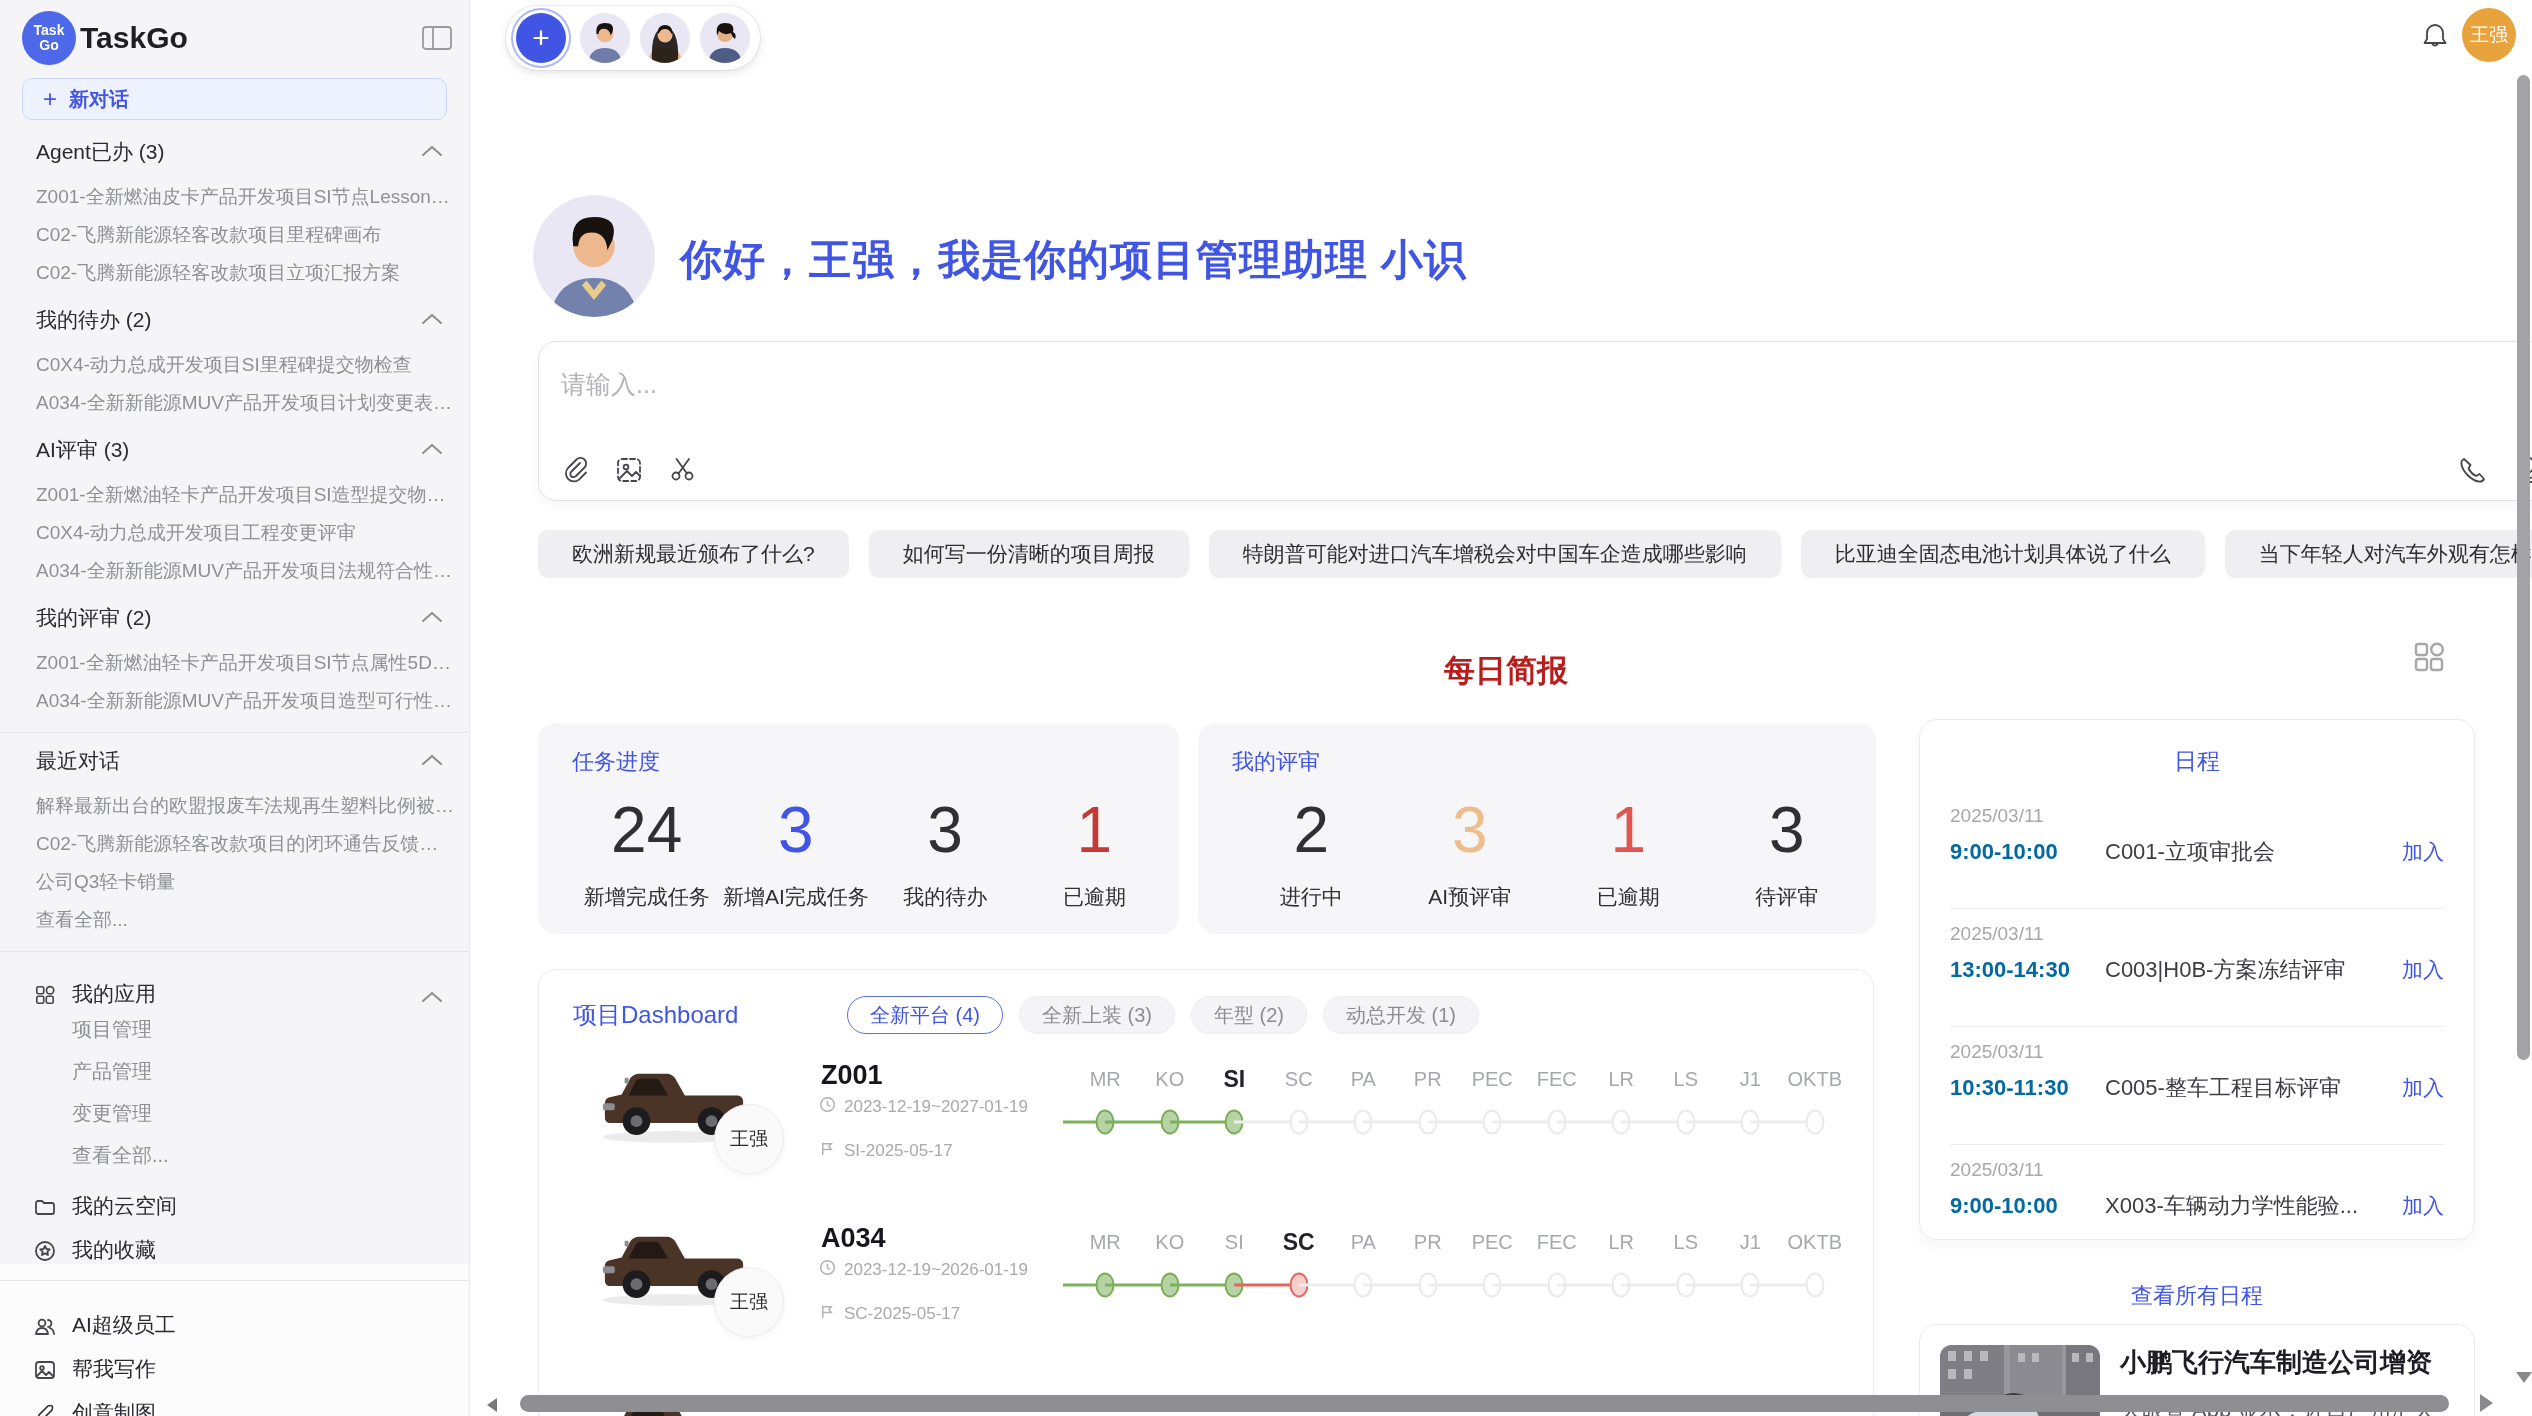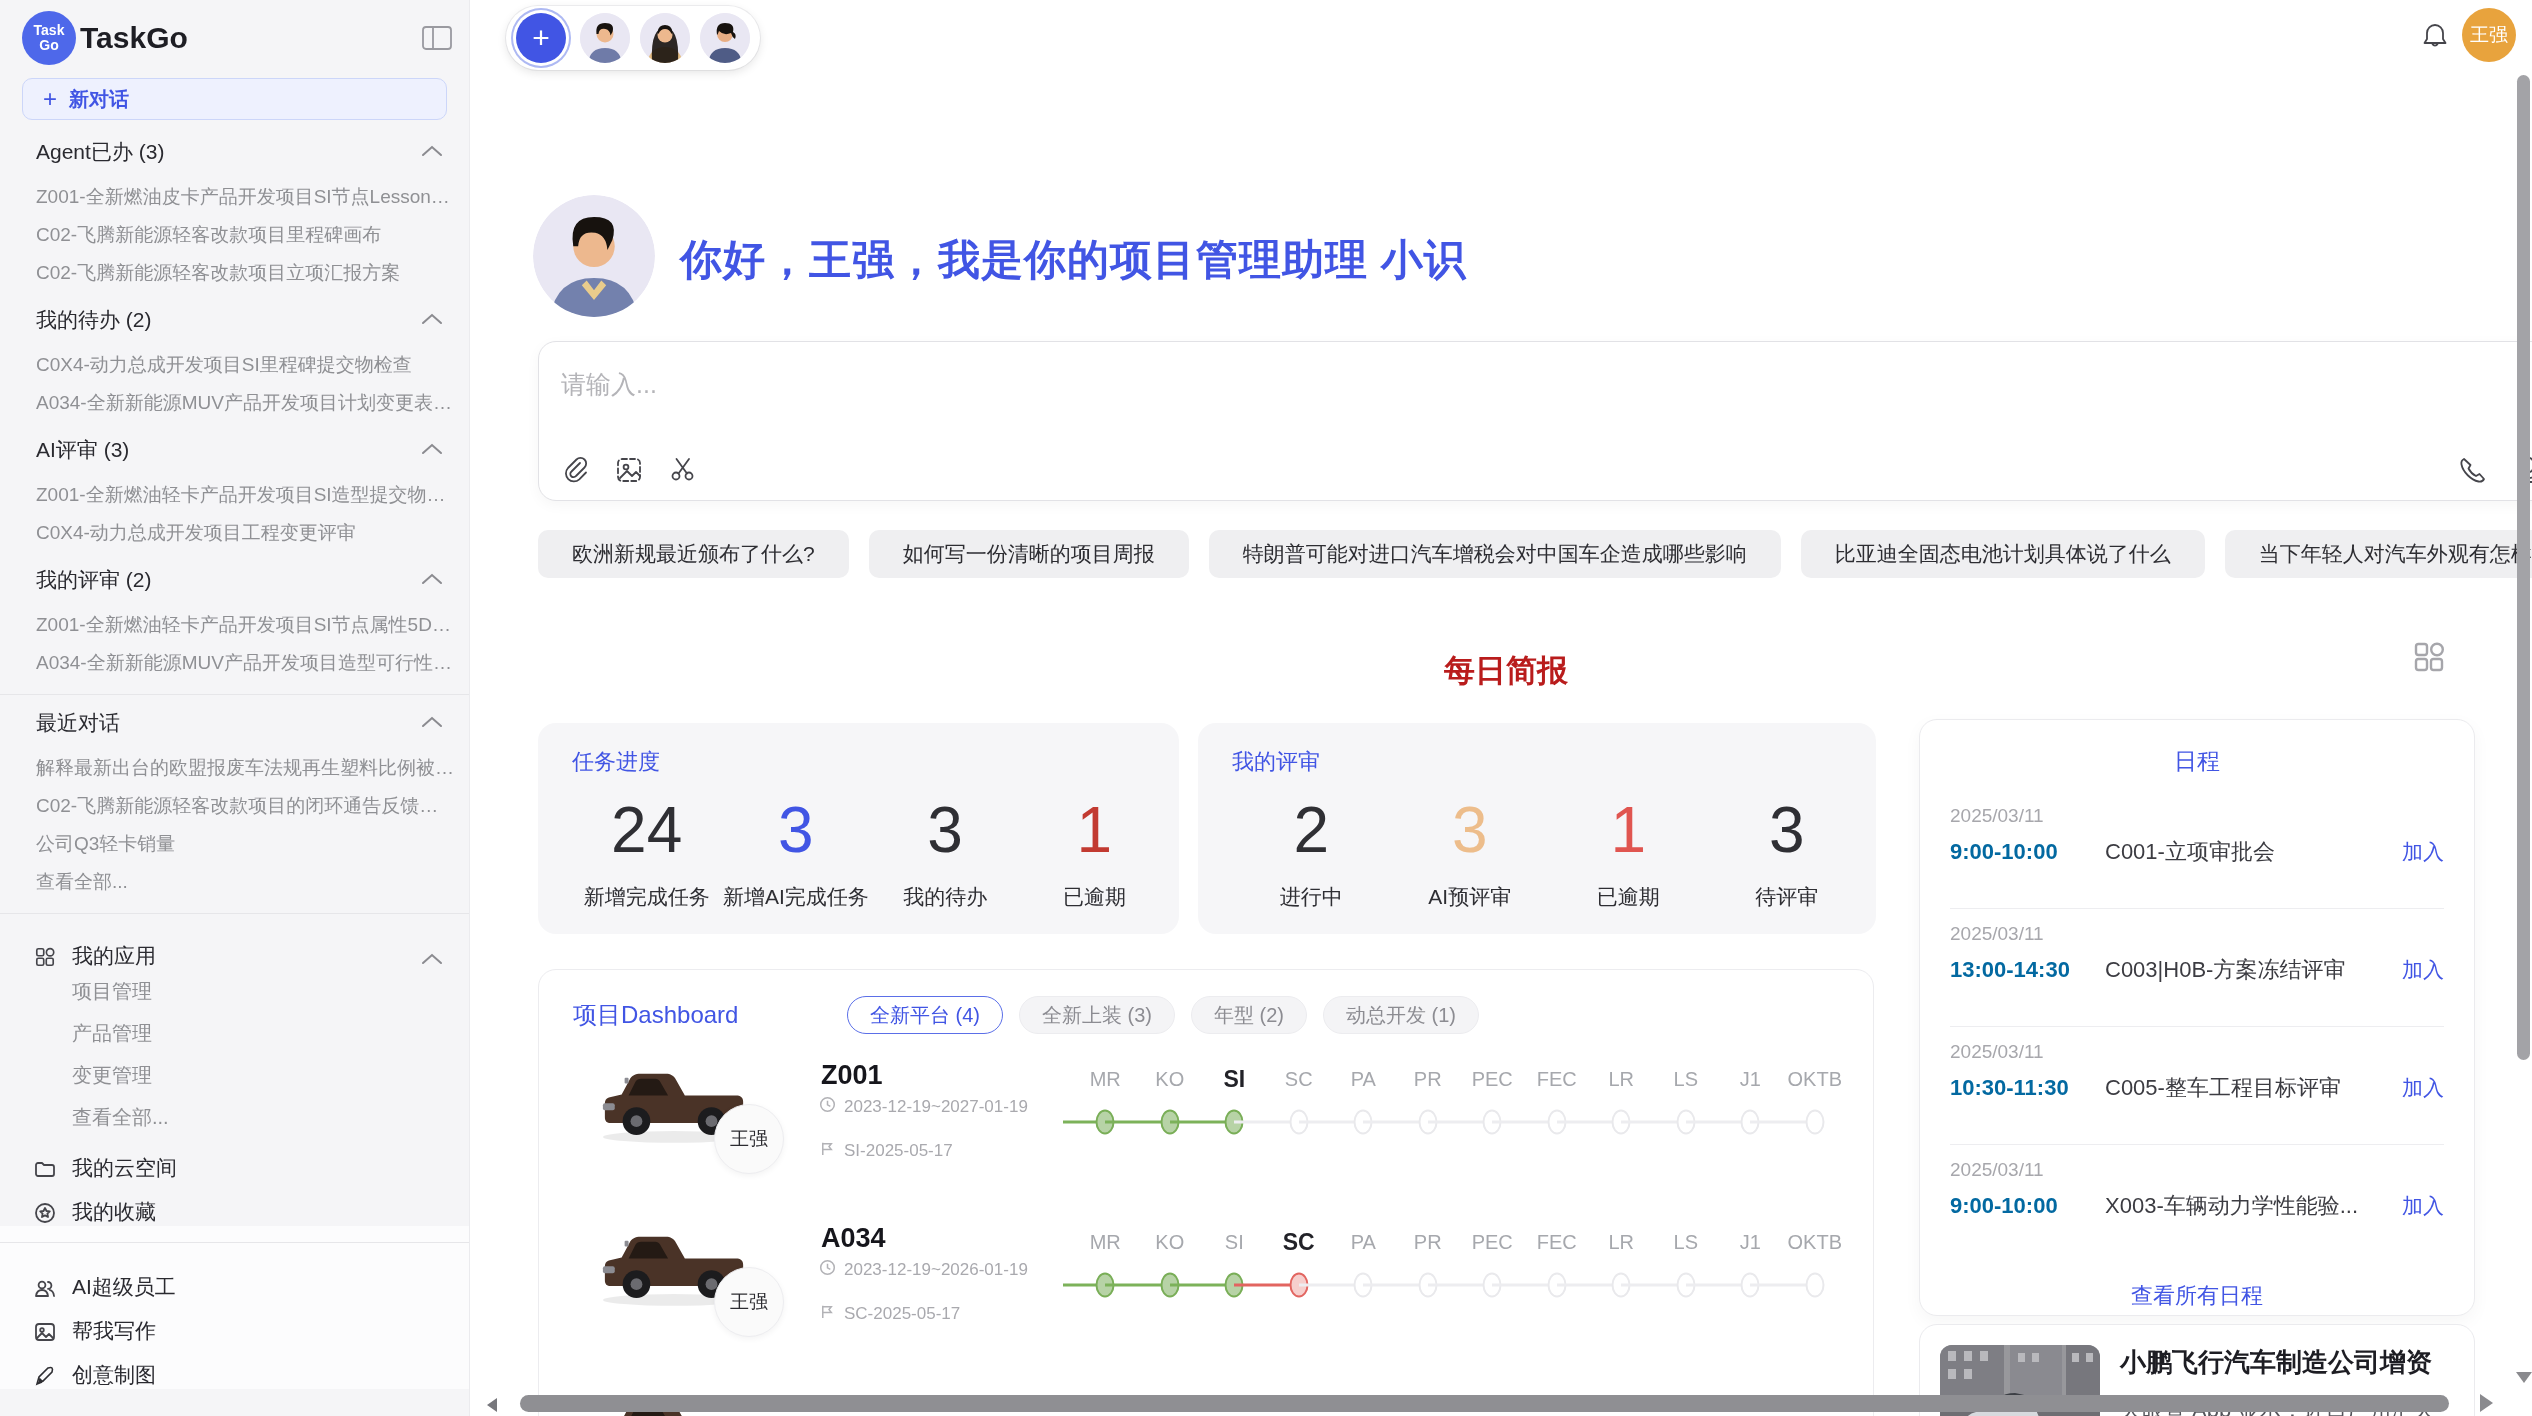--- a/index.html
+++ b/index.html
@@ -55,21 +55,21 @@
   .brief-grid { position:absolute; left:2410px; top:638px; width:38px; height:38px; cursor:pointer; }
 
   .statcard { position:absolute; top:723px; height:211px; background:#f6f6f8; border-radius:18px; padding:24px 10px 0 34px; }
   .statcard .sc-title { font-size:22px; color:#4155e4; }
   .sc-row { display:flex; margin-top:18px; }
   .sc-col { flex:1; text-align:center; }
   .sc-num { font-size:64px; font-weight:500; line-height:70px; }
   .sc-lbl { font-size:21px; color:#2e2e33; margin-top:18px; }
 
   
-  .schedule { position:absolute; left:1919px; top:719px; width:556px; height:597px; background:#fff; border:1px solid #ebebee; border-radius:18px; box-shadow:0 6px 18px rgba(0,0,0,.04); padding:26px 30px 0; }
+  .schedule { position:absolute; left:1919px; top:719px; width:556px; height:521px; background:#fff; border:1px solid #ebebee; border-radius:18px; box-shadow:0 6px 18px rgba(0,0,0,.04); padding:26px 30px 0; }
   .sch-title { text-align:center; font-size:23px; color:#4155e4; margin-bottom:14px; }
   .sch-item { padding-top:14px; height:118px; border-bottom:1px solid #ededf0; }
   .sch-item:last-of-type { border-bottom:none; }
   .sch-date { font-size:19px; color:#a7a7ac; }
   .sch-line { display:flex; align-items:center; margin-top:10px; }
   .sch-time { width:155px; font-size:22px; font-weight:700; color:#0369a1; }
   .sch-name { flex:1; font-size:22px; color:#3c3c42; white-space:nowrap; overflow:hidden; text-overflow:ellipsis; }
   .sch-join { font-size:21px; color:#4155e4; cursor:pointer; margin-left:10px; }
   .sch-viewall { text-align:center; font-size:22px; color:#4155e4; margin-top:18px; cursor:pointer; }
 
@@ -154,20 +154,21 @@
         <div class="sb-item">C0X4-动力总成开发项目SI里程碑提交物检查</div>
         <div class="sb-item">A034-全新新能源MUV产品开发项目计划变更表编写</div>
         <div class="sb-sec-head">
           <span>AI评审 (3)</span>
           <span><svg width="22" height="12" viewBox="0 0 22 12" fill="none" stroke="#8b8b90" stroke-width="2" stroke-linecap="round">
               <path d="M2 10l9-8 9 8"></path>
             </svg></span>
         </div>
         <div class="sb-item">Z001-全新燃油轻卡产品开发项目SI造型提交物评审</div>
         <div class="sb-item">C0X4-动力总成开发项目工程变更评审</div>
+        <div class="sb-item">A034-全新新能源MUV产品开发项目法规符合性评审</div>
         <div class="sb-sec-head">
           <span>我的评审 (2)</span>
           <span><svg width="22" height="12" viewBox="0 0 22 12" fill="none" stroke="#8b8b90" stroke-width="2" stroke-linecap="round">
               <path d="M2 10l9-8 9 8"></path>
             </svg></span>
         </div>
         <div class="sb-item">Z001-全新燃油轻卡产品开发项目SI节点属性5D文件评审</div>
         <div class="sb-item">A034-全新新能源MUV产品开发项目造型可行性评审</div>
         <div class="sb-divider"></div>
         <div class="sb-sec-head">

